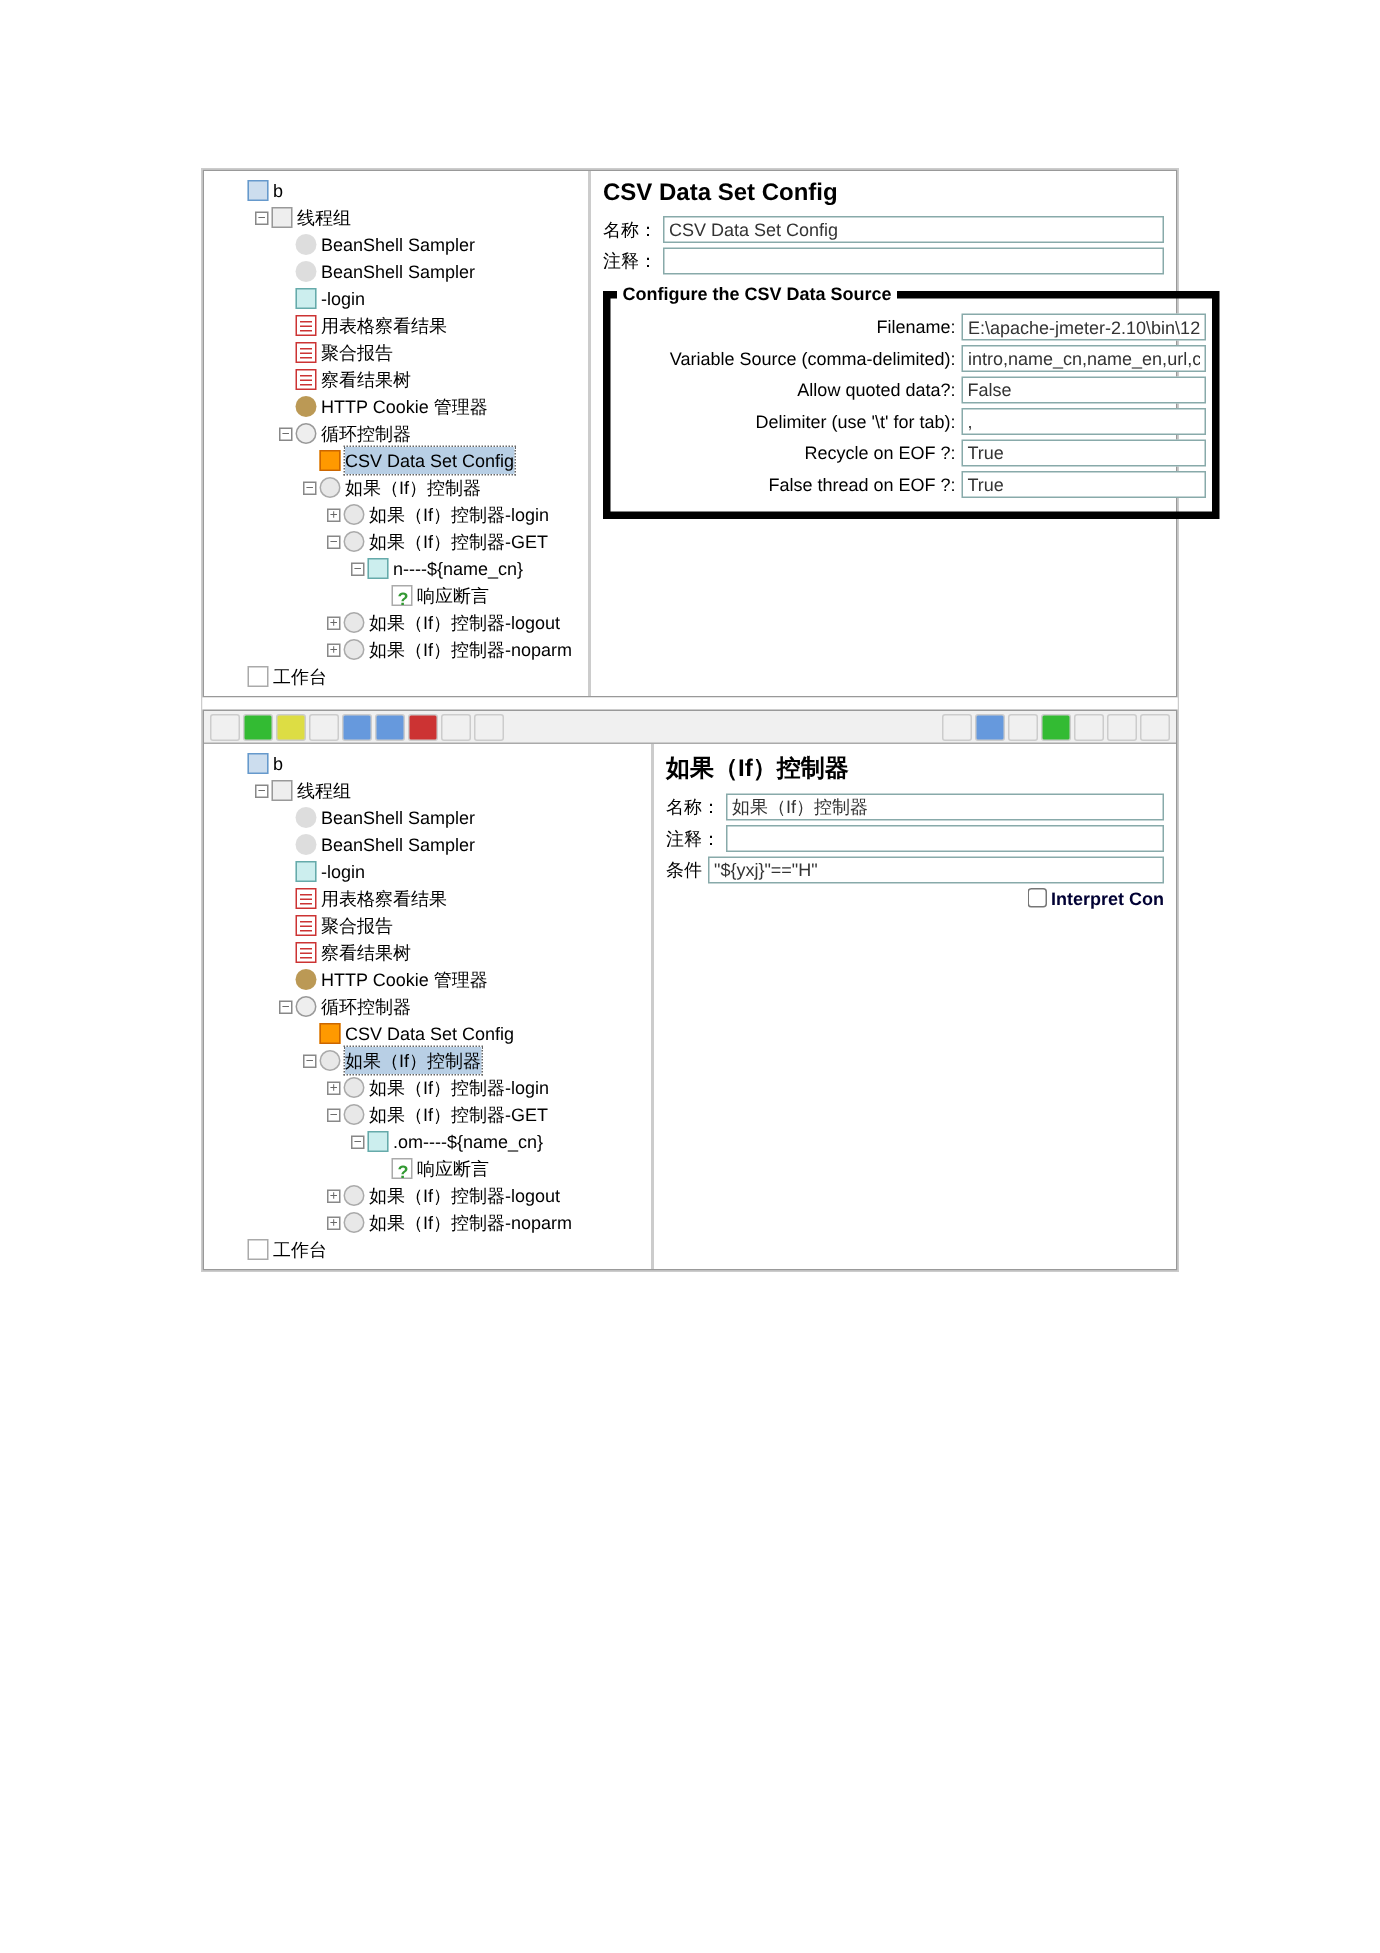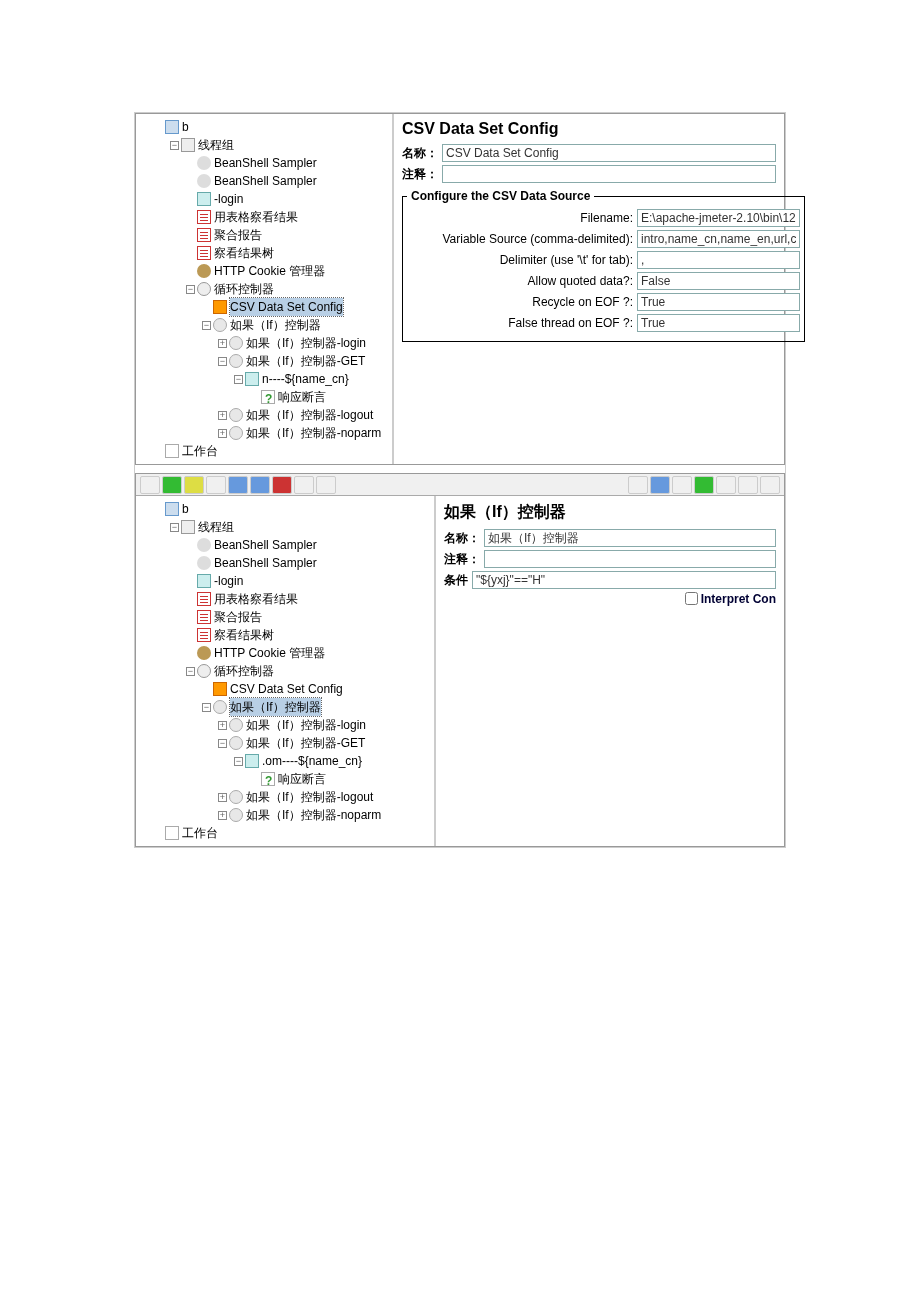--- a/index.html
+++ b/index.html
@@ -5,23 +5,23 @@
 *{box-sizing:border-box;margin:0;padding:0;font-family:"Microsoft YaHei",Arial,sans-serif;font-size:12px}
 body{background:#fff;width:920px;margin:0 auto}
 .wrap{border:1px solid #ccc;margin:4px}
 .screenshot{display:flex;border:1px solid #999;background:#f4f4f4}
 .sep{height:8px;background:#fff}
 .tree-panel{background:#fff;border-right:2px solid #ccc;padding:4px 2px;min-height:350px;flex:0 0 258px;overflow:hidden}
 .tree-panel.wide{flex:0 0 300px}
 .detail-panel{flex:1;background:#fff;padding:6px 8px;min-width:0}
 .title{font-size:16px;font-weight:bold;color:#000;margin-bottom:6px}
 .row{display:flex;align-items:center;margin-bottom:3px}
-.lbl{font-weight:bold;text-align:right;white-space:nowrap;margin-right:4px}
+.lbl{font-weight:normal;text-align:right;white-space:nowrap;margin-right:4px}
 .inp{flex:1;border:1px solid #8aa;background:#fff;padding:1px 3px;height:18px;font-size:12px;color:#333}
-fieldset{border:1px solid #000000;margin-top:6px;padding:6px 4px}
+fieldset{border:5px solid #000000;margin-top:6px;padding:6px 4px}
 legend{font-weight:bold;padding:0 4px;font-size:12px}
 .fld-row{display:flex;align-items:center;margin-bottom:3px}
 .fld-lbl{flex:0 0 230px;text-align:right;font-weight:normal;padding-right:4px}
 .tree{line-height:18px}
 .node{display:flex;align-items:center;white-space:nowrap;height:18px;cursor:default}
 .pad{display:inline-block;width:16px}
 .tgl{display:inline-block;width:9px;height:9px;border:1px solid #888;color:#666;font-size:9px;line-height:7px;text-align:center;margin-right:2px}
 .ic{display:inline-block;width:14px;height:14px;margin-right:3px;vertical-align:middle;position:relative}
 .ic-plan{background:#cde;border:1px solid #69c}
 .ic-grp{background:#eee;border:1px solid #999}
@@ -239,26 +239,26 @@
       <div id="fields1">
               <div class="fld-row">
                 <div class="fld-lbl">Filename:</div>
                 <input class="inp" value="E:\apache-jmeter-2.10\bin\1218.csv" style="">
               </div>
               <div class="fld-row">
                 <div class="fld-lbl">Variable Source (comma-delimited):</div>
                 <input class="inp" value="intro,name_cn,name_en,url,canshu,type,yxj,expect" style="">
               </div>
               <div class="fld-row">
+                <div class="fld-lbl">Allow quoted data?:</div>
+                <input class="inp" value="False" style="">
+              </div>
+              <div class="fld-row">
                 <div class="fld-lbl">Delimiter (use '\t' for tab):</div>
                 <input class="inp" value="," style="">
-              </div>
-              <div class="fld-row">
-                <div class="fld-lbl">Allow quoted data?:</div>
-                <input class="inp" value="False" style="">
               </div>
               <div class="fld-row">
                 <div class="fld-lbl">Recycle on EOF ?:</div>
                 <input class="inp" value="True" style="">
               </div>
               <div class="fld-row">
                 <div class="fld-lbl">False thread on EOF ?:</div>
                 <input class="inp" value="True" style="">
               </div>
             </div>

